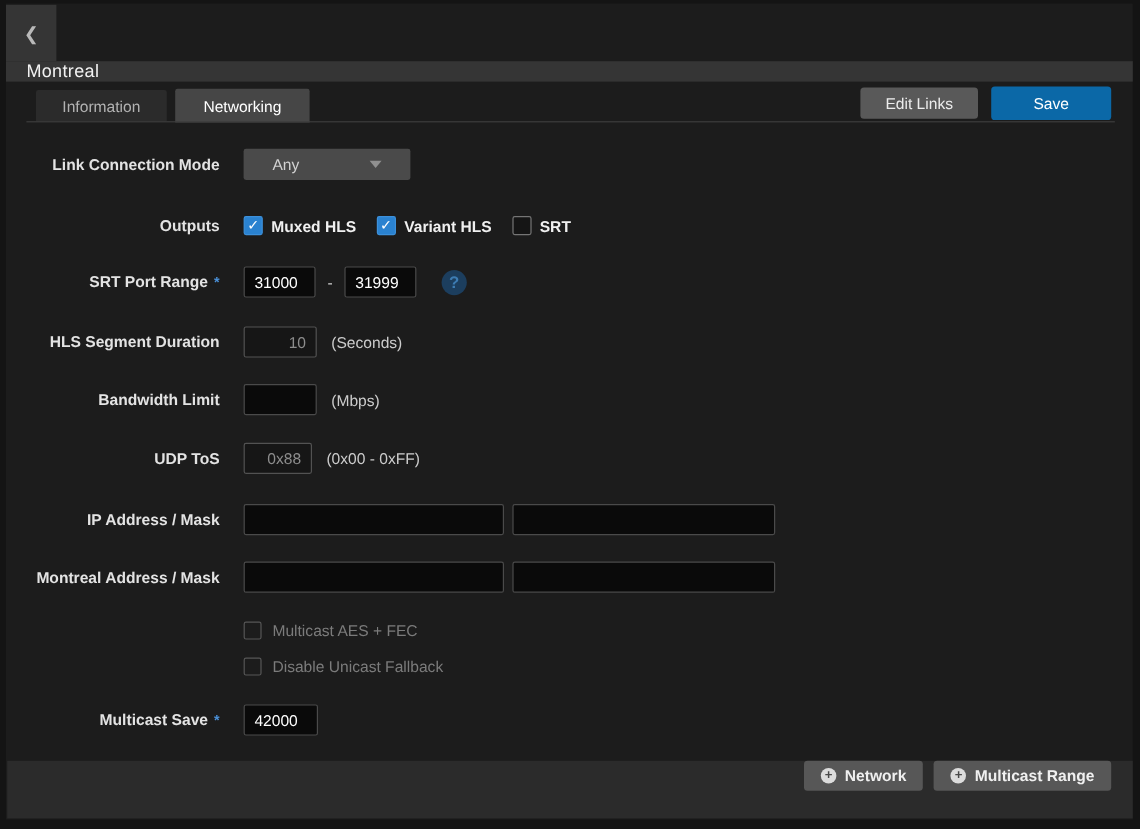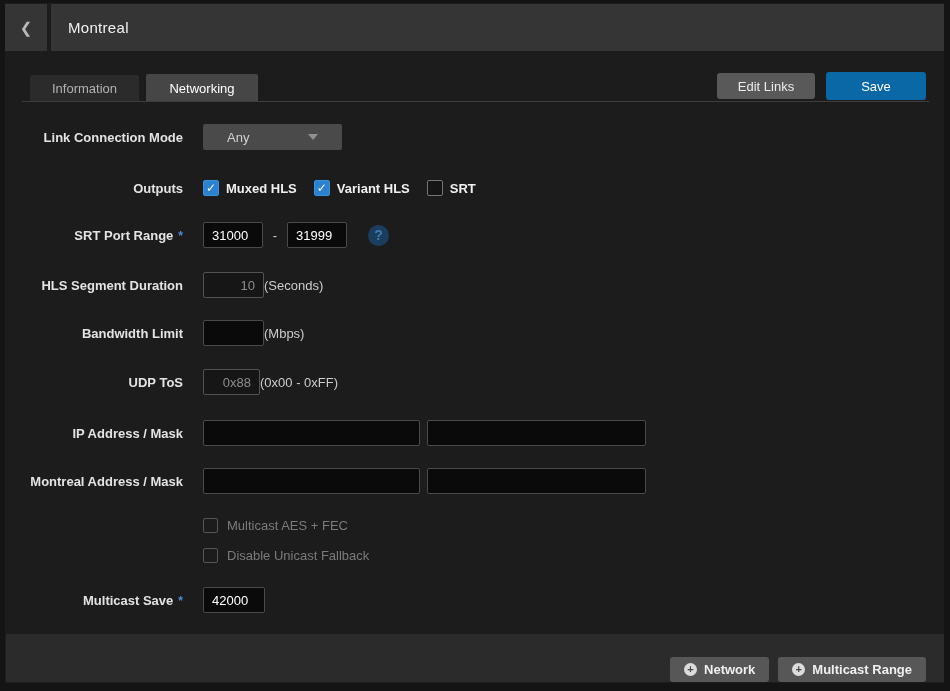--- a/index.html
+++ b/index.html
@@ -6,21 +6,21 @@
   html,body { width:950px; height:691px; }
   body {
     background:#141414;
     font-family:"Liberation Sans","DejaVu Sans",sans-serif;
     overflow:hidden;
   }
   .canvas { position:relative; width:950px; height:691px; background:#141414; }
   .panel  { position:absolute; left:5px; top:3px; width:939px; height:680px; background:#1c1c1c; }
 
   
-  .header { position:absolute; left:5px; top:4px; width:939px; height:47px; display:flex; }
+  .header { position:absolute; left:5px; top:4px; width:939px; height:47px; display:flex;flex-direction:column; }
   .back-btn {
     width:42px; height:47px; background:#353535; display:flex; align-items:center; justify-content:center;
     cursor:pointer; flex:0 0 auto;
   }
   .back-btn::before { content:"\276E"; color:#b9b9b9; font-size:15px; font-weight:bold; }
   .header-gap { width:4px; background:#1c1c1c; flex:0 0 auto; }
   .header-title-area { flex:1; background:#353535; display:flex; align-items:center; padding-left:17px; }
   .page-title { color:#f2f2f2; font-size:15px; letter-spacing:0.3px; }
 
   
@@ -57,40 +57,40 @@
     outline:none;
   }
   input.txt.dim { background:#161616; border-color:#525252; color:#8d8d8d;text-align:right; }
   .w-port { width:60px; }
   .w-dur  { width:61px; }
   .w-tos  { width:57px; }
   .w-mport{ width:62px; }
   .w-addr { width:217px; }
   .w-mask { width:219px; margin-left:7px; }
   .dash { width:24px; text-align:center; color:#cfcfcf; font-size:13px; }
-  .unit { margin-left:0; color:#cccccc; font-size:13px; white-space:nowrap; }
+  .unit { margin-left:12px; color:#cccccc; font-size:13px; white-space:nowrap; }
 
   .help-icon { width:21px; height:21px; margin-left:21px; border-radius:50%;
                background:#1c3e5e; display:flex; align-items:center; justify-content:center;
                cursor:pointer; }
   .help-icon::before { content:"?"; color:#3d7cb3; font-size:14px; font-weight:700; }
 
   
   .cb-item { display:flex; align-items:center; margin-right:17px; cursor:pointer; }
   .cb { width:16px; height:16px; border-radius:2px; background:#151515; border:1px solid #757575;
         display:flex; align-items:center; justify-content:center; flex:0 0 auto; }
   .cb.checked { background:#2a82d0; border-color:#3c90da; }
   .cb.checked::before { content:"\2713"; color:#ffffff; font-size:12px; font-weight:700; line-height:1; }
   .cb-label { margin-left:7px; color:#f0f0f0; font-size:13px; font-weight:600; white-space:nowrap; }
   .cb-item.disabled .cb { width:15px; height:15px; background:transparent; border-color:#565656; }
   .cb-item.disabled .cb-label { color:#7b7b7b; font-weight:400; margin-left:9px; }
 
   
   .footer { position:absolute; left:6px; top:634px; width:938px; height:48px; background:#2b2b2b;
-            display:flex; align-items:flex-end; justify-content:flex-end; padding-right:18px; gap:9px; }
+            display:flex; align-items:flex-start; justify-content:flex-end; padding-right:18px; gap:9px; }
   .footer-btn { height:25px; background:#575757; border-radius:3px; color:#f0f0f0; font-size:13px;
                 font-weight:600; display:flex; align-items:center; padding:0 14px; cursor:pointer; }
   .plus-icon { width:13px; height:13px; border-radius:50%; background:#dcdcdc; margin-right:7px;
                display:flex; align-items:center; justify-content:center; }
   .plus-icon::before { content:"+"; color:#4a4a4a; font-size:11px; font-weight:700; line-height:1; }
 </style>
 </head>
 <body>
 
 <div class="canvas">

